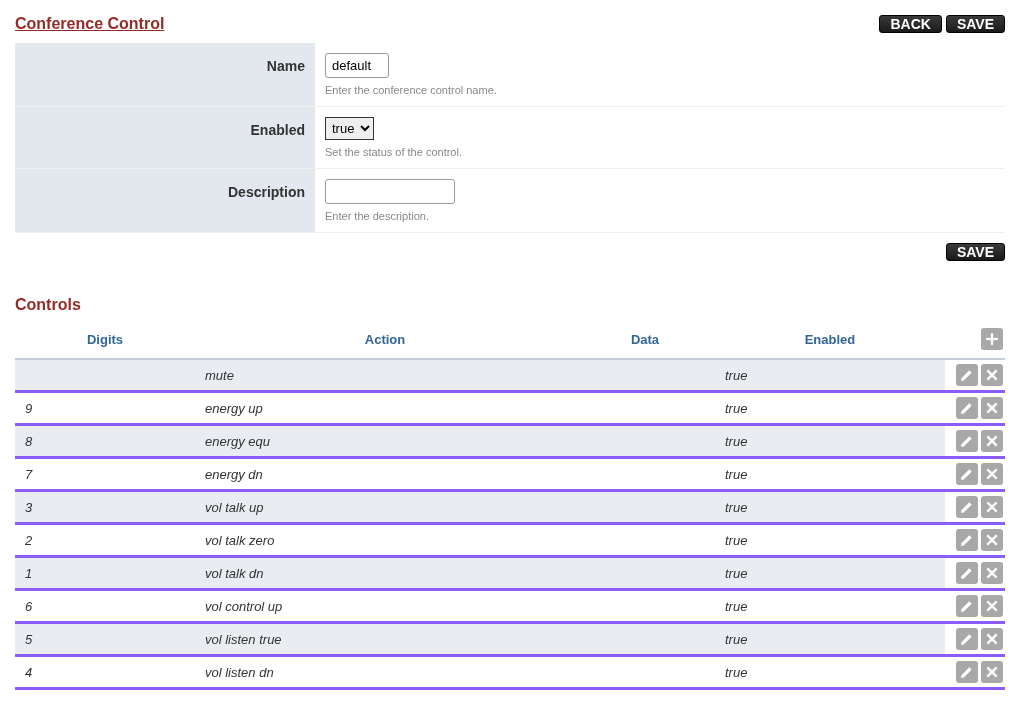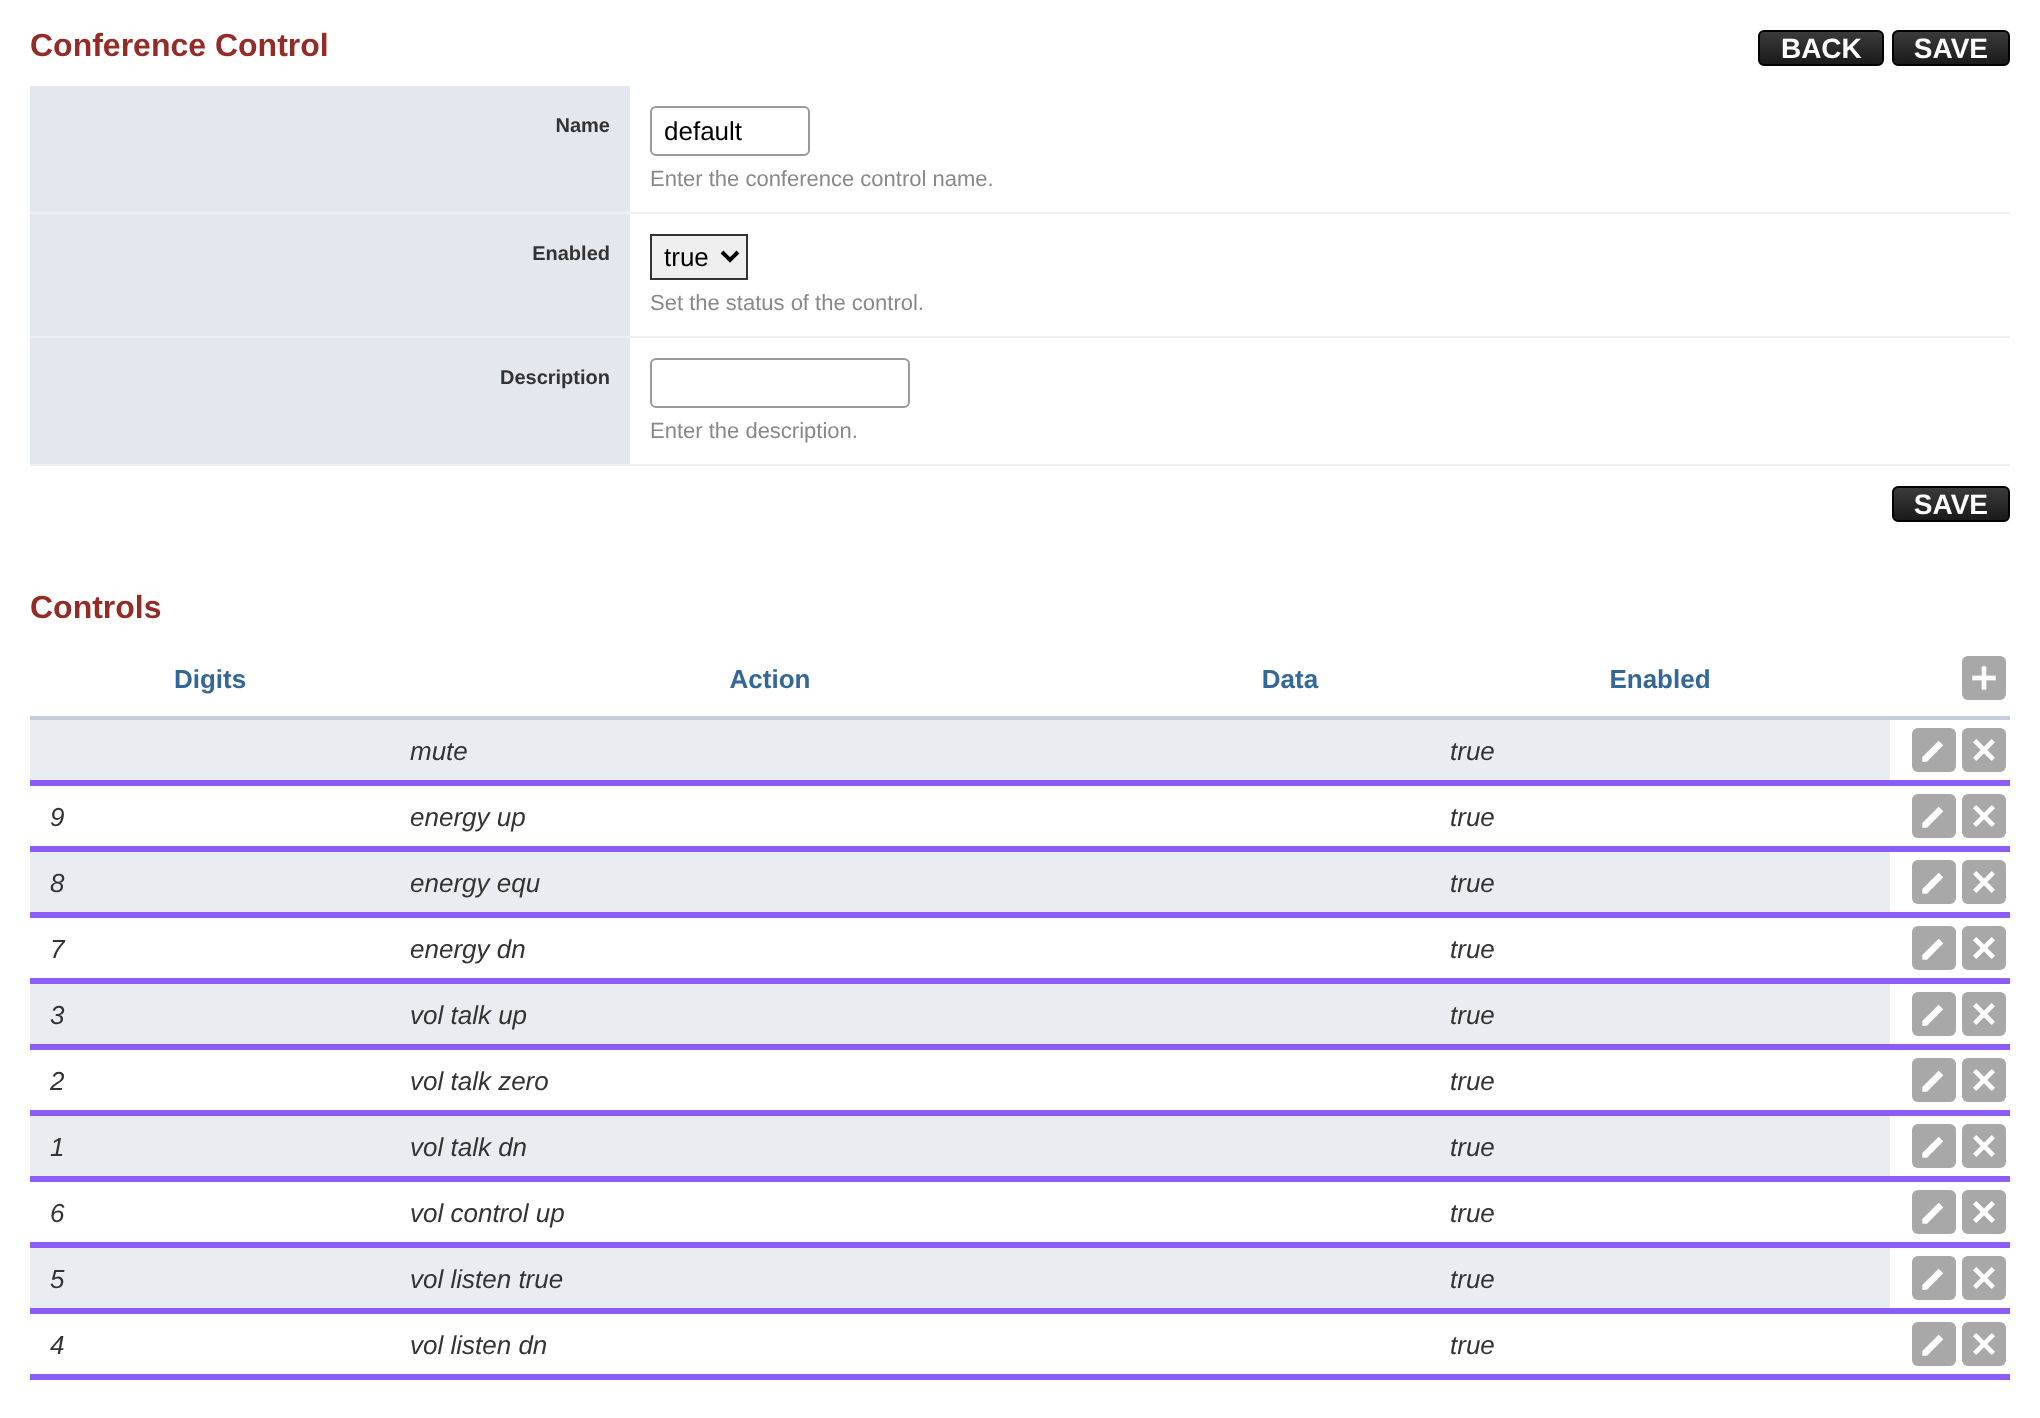--- a/index.html
+++ b/index.html
@@ -17,20 +17,21 @@
       display: flex;
       justify-content: space-between;
       align-items: flex-start;
       margin-bottom: 10px;
     }
     .page-title {
       color: #952b26;
       font-size: 16px;
       font-weight: bold;
       margin: 0;
+      text-decoration: underline;
     }
     .btn-group {
       display: flex;
       gap: 4px;
     }
     .btn {
       background: linear-gradient(to bottom, #3a3a3a, #1a1a1a);
       border: 1px solid #000;
       color: #fff;
       font-weight: bold;
@@ -46,36 +47,36 @@
     }
     .form-row {
       border-bottom: 1px solid #e0e0e0;
     }
     .form-label-cell {
       width: 300px;
       background: #e3e8ee;
       padding: 15px 10px;
       text-align: right;
       font-weight: bold;
-      font-size: 10px;
+      font-size: 14px;
       vertical-align: top;
       border-bottom: 1px solid #f0f0f0;
     }
     .form-value-cell {
       padding: 10px 10px;
       border-bottom: 1px solid #f0f0f0;
       vertical-align: top;
     }
     .form-value-cell input[type="text"] {
       padding: 4px 6px;
       border: 1px solid #999;
       border-radius: 3px;
       font-size: 13px;
     }
-    .name-input { width: 80px; }
+    .name-input { width: 64px; }
     .desc-input { width: 130px; }
     .form-value-cell select {
       padding: 2px 2px;
       border: 1px solid #333;
       font-size: 13px;
     }
     .hint {
       display: block;
       color: #888;
       font-size: 11px;

